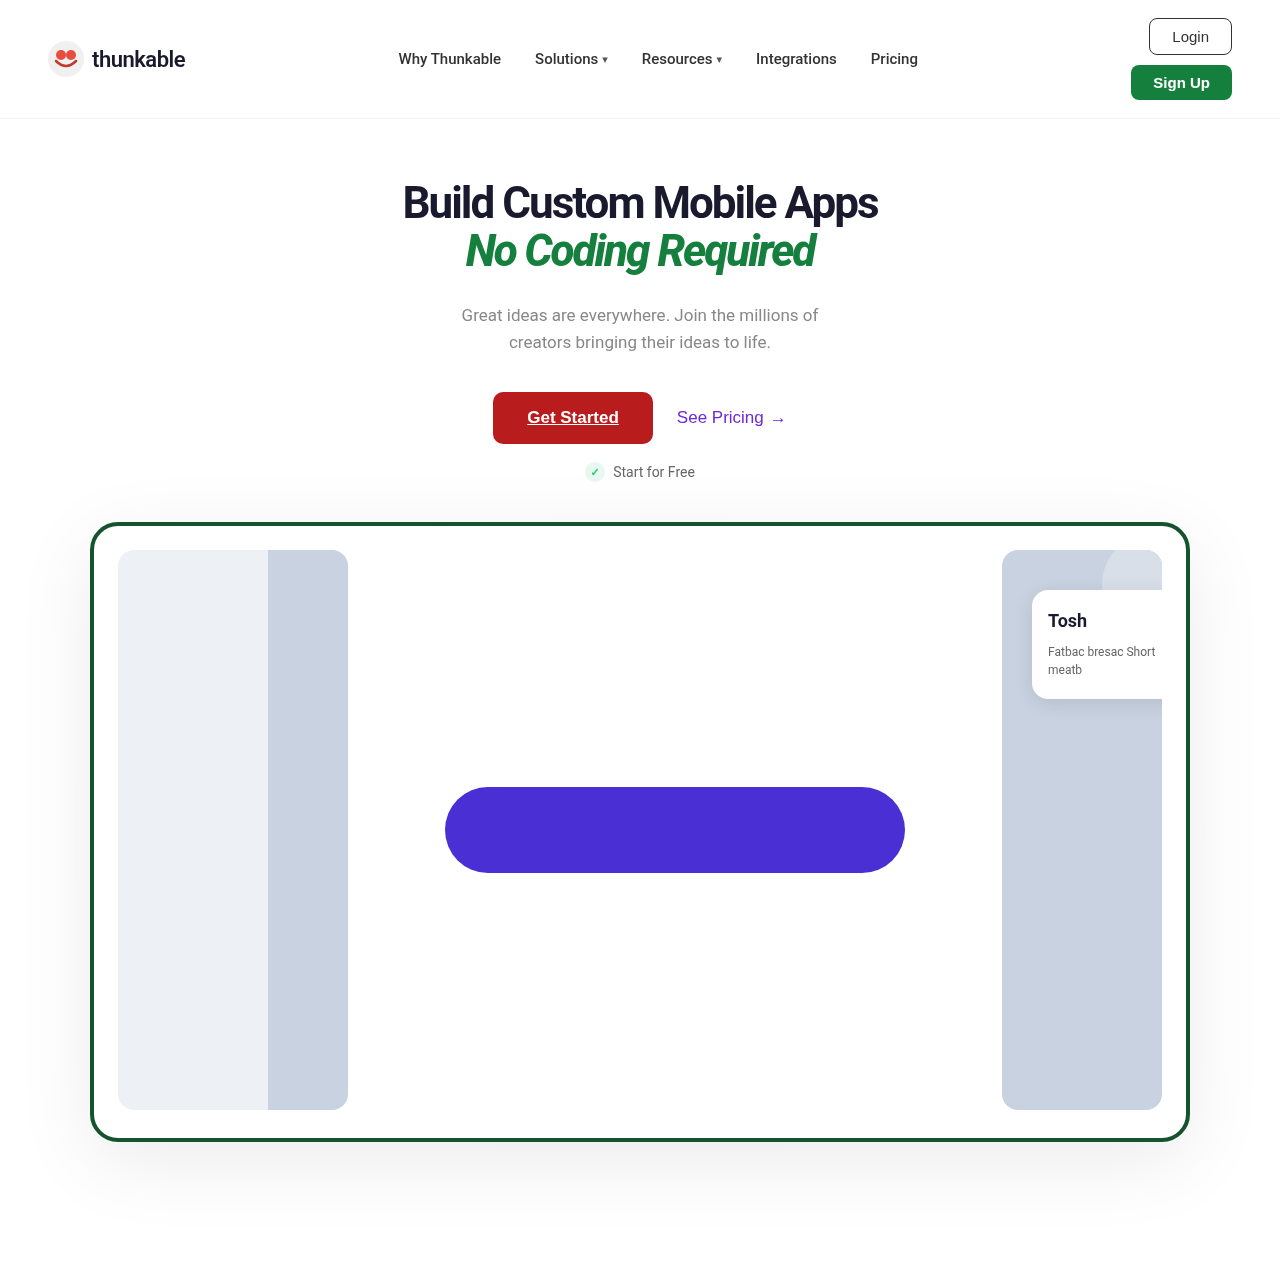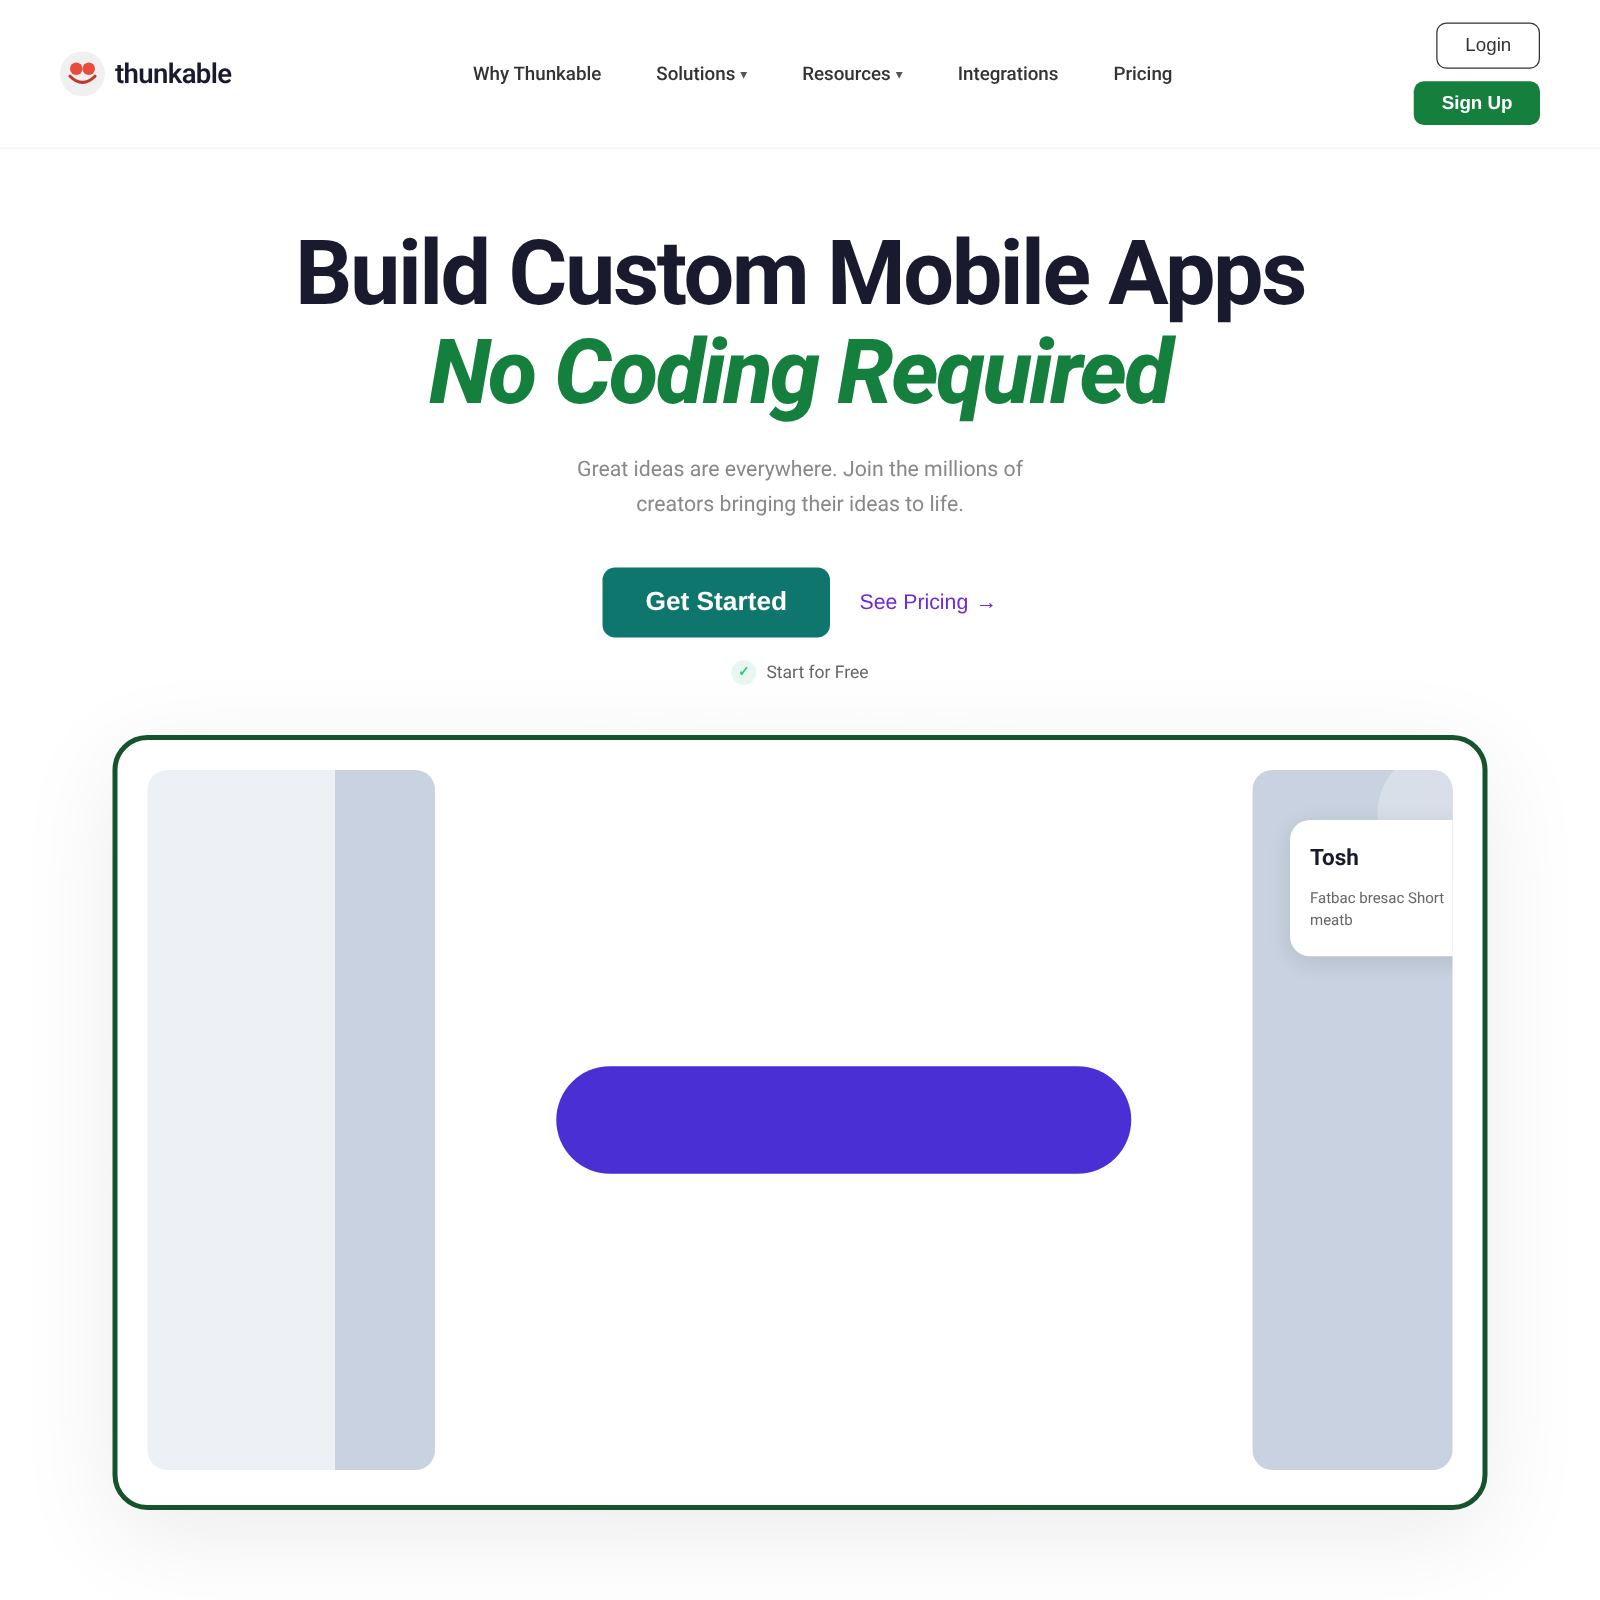--- a/index.html
+++ b/index.html
@@ -39,21 +39,21 @@
     .logo-text {
       font-size: 22px;
       font-weight: 600;
       color: #1a1a2e;
       letter-spacing: -0.5px;
     }
 
     .nav-links {
       display: flex;
       align-items: center;
-      gap: 16px;
+      gap: 6px;
     }
 
     .nav-link {
       display: flex;
       align-items: center;
       gap: 4px;
       padding: 8px 14px;
       font-size: 15px;
       color: #333;
       cursor: pointer;
@@ -98,21 +98,21 @@
     
     .hero {
       display: flex;
       flex-direction: column;
       align-items: center;
       text-align: center;
       padding: 60px 48px 0;
     }
 
     .hero-title {
-      font-size: 72px;
+      font-size: 44px;
       font-weight: 700;
       color: #1a1a2e;
       line-height: 1.1;
       letter-spacing: -2px;
       margin-bottom: 8px;
     }
 
     .hero-title-italic {
       font-style: italic;
       font-weight: 800;
@@ -129,27 +129,28 @@
 
     .hero-buttons {
       display: flex;
       align-items: center;
       gap: 24px;
       margin-top: 36px;
     }
 
     .btn-get-started {
       padding: 16px 34px;
-      background: #0f766e;
+      background: #b91c1c;
       color: white;
       border: none;
       border-radius: 10px;
-      font-size: 21px;
+      font-size: 17px;
       font-weight: 600;
       cursor: pointer;
+      text-decoration: underline;
     }
 
     .btn-see-pricing {
       display: flex;
       align-items: center;
       gap: 6px;
       font-size: 17px;
       color: #6d28d9;
       font-weight: 500;
       cursor: pointer;

